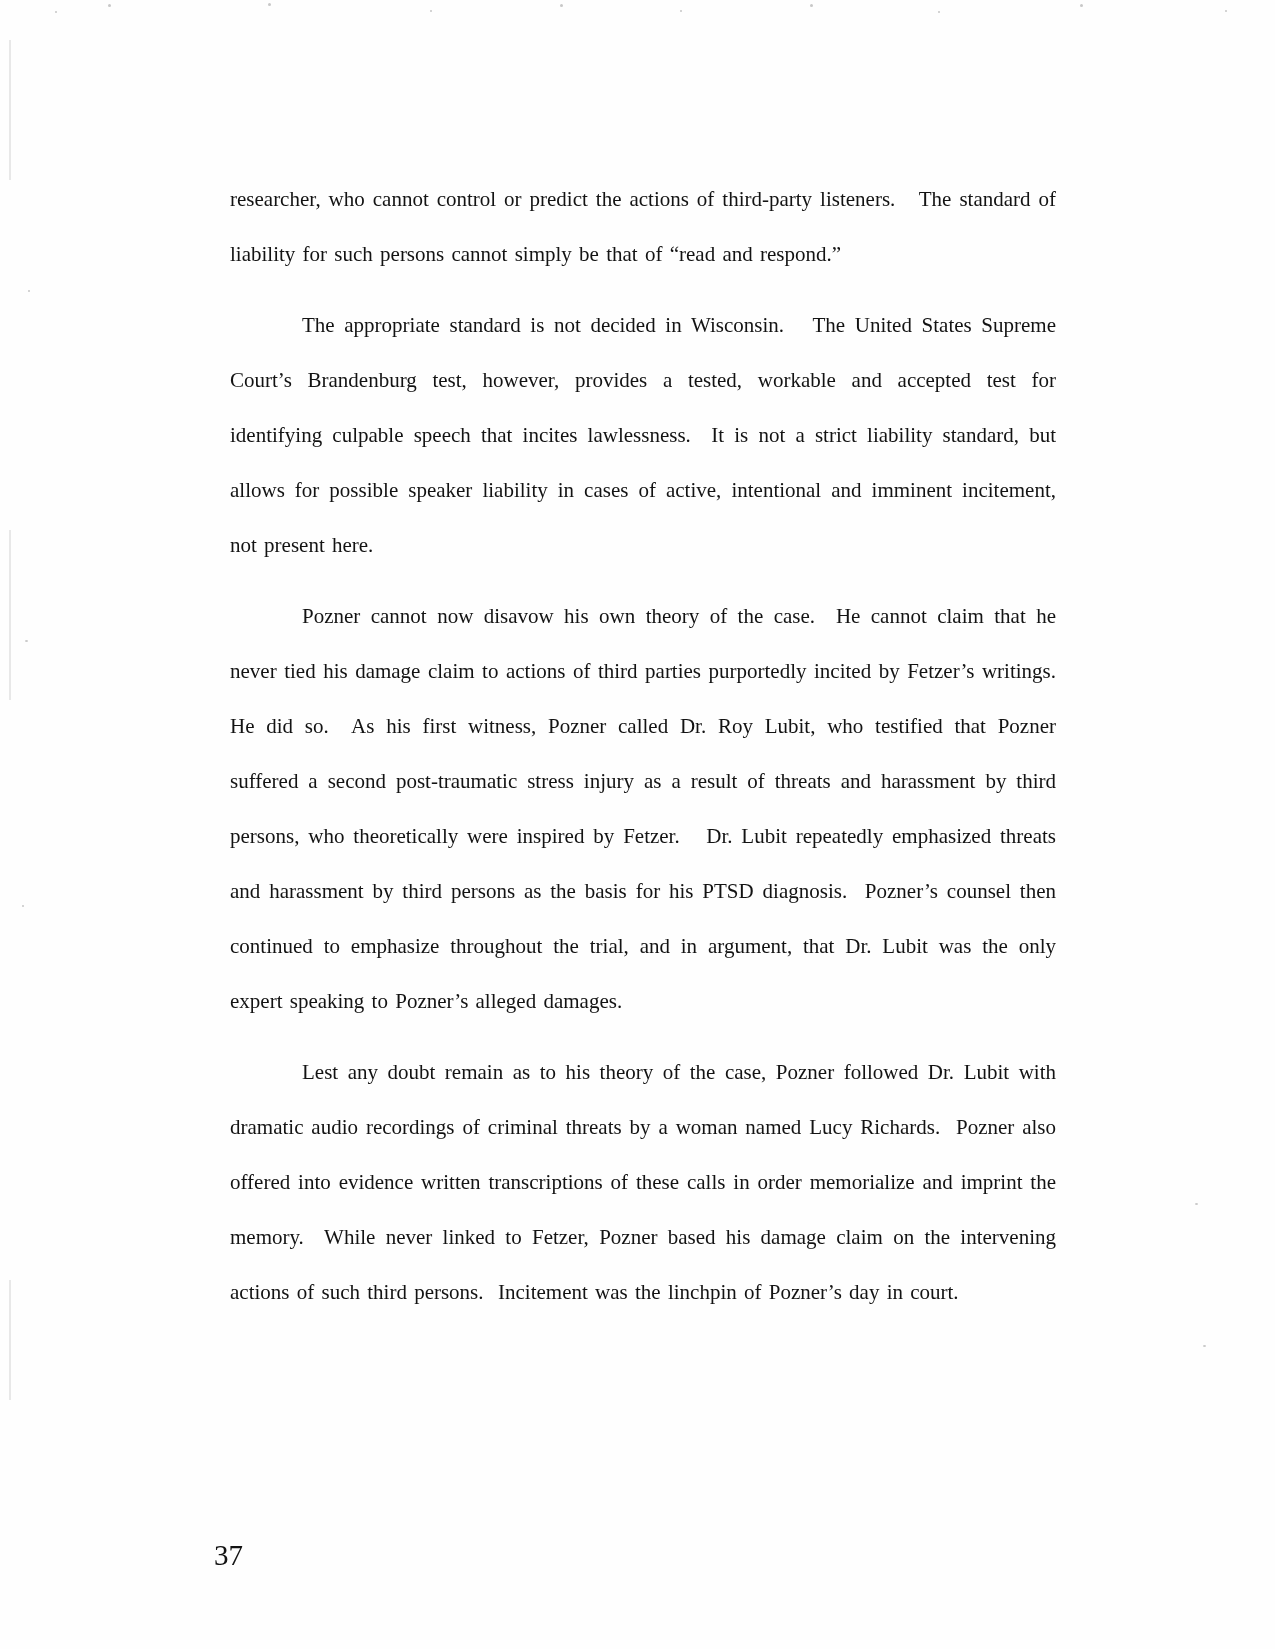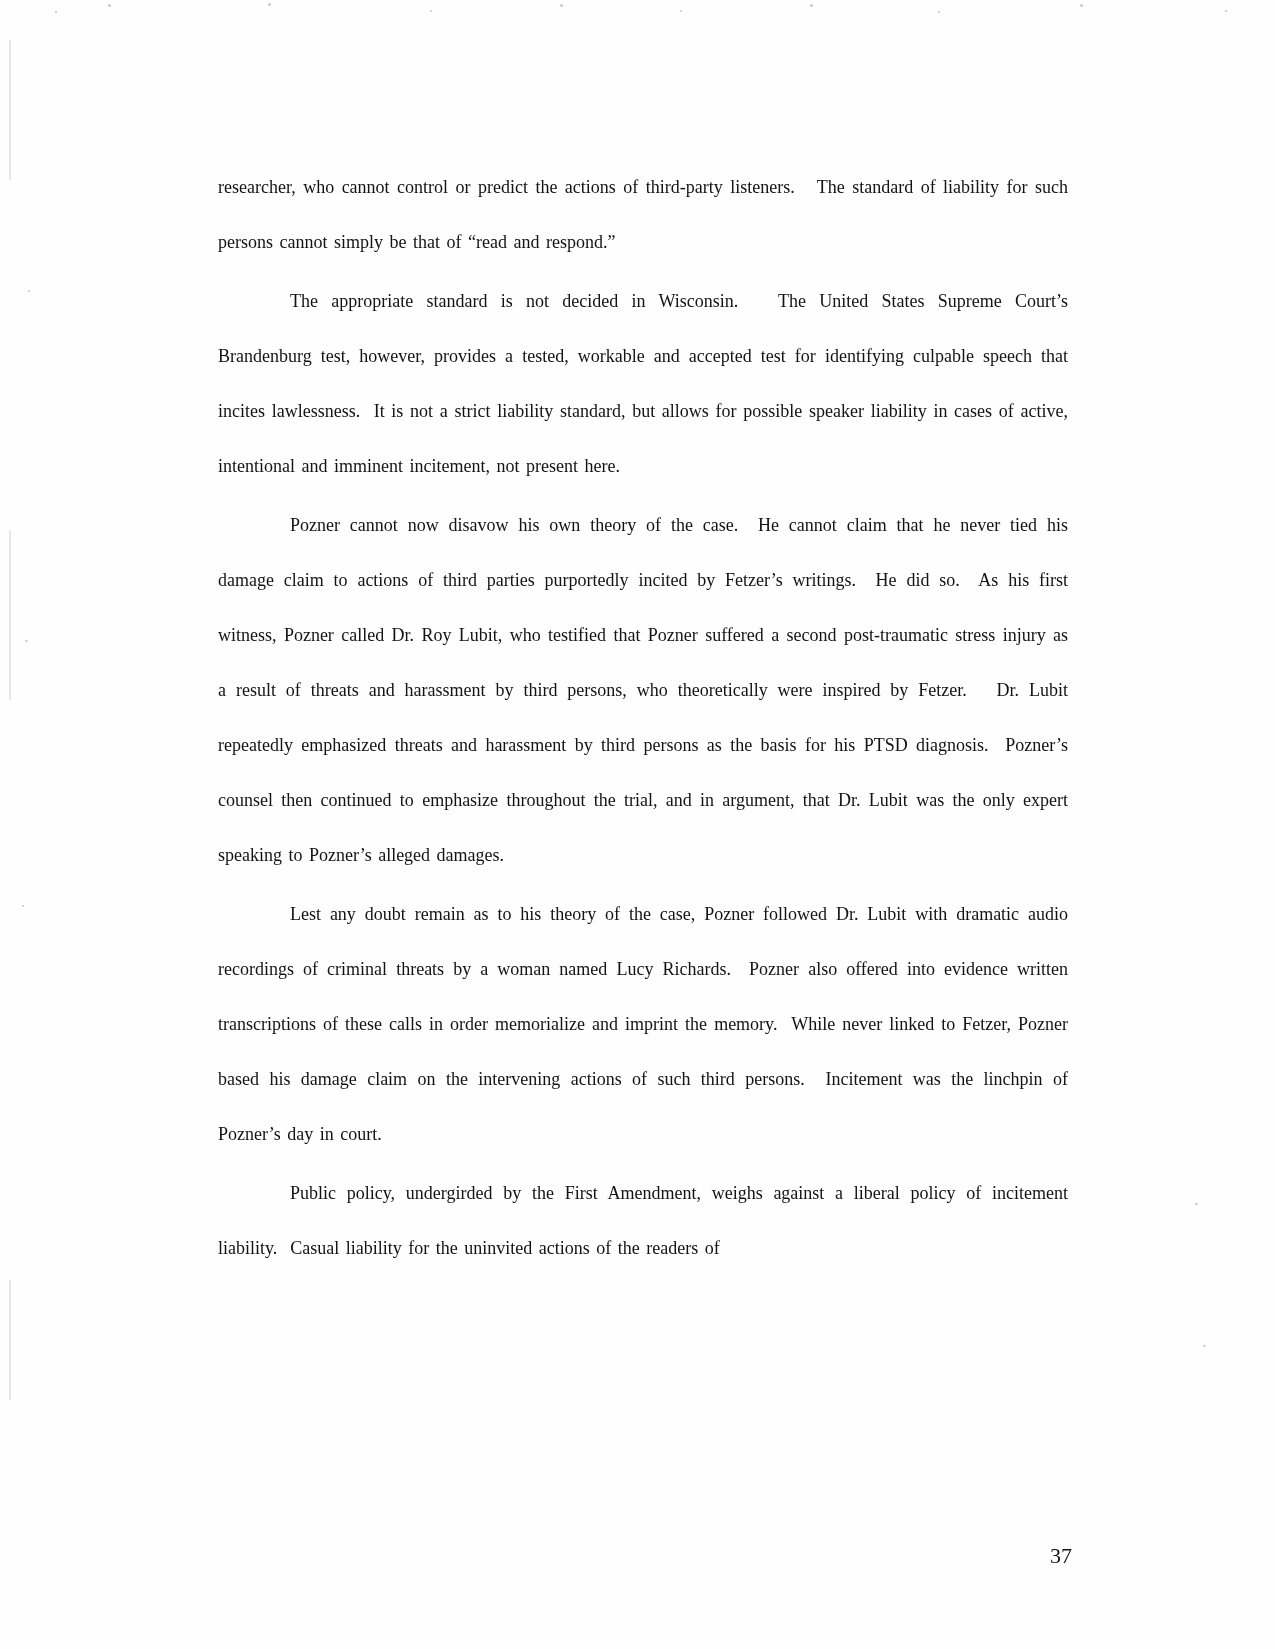--- a/index.html
+++ b/index.html
@@ -31,40 +31,40 @@
     background: #d8d8d8;
     opacity: 0.6;
   }
   .text-block {
     position: absolute;
     left: 214px;
     top: 156px;
     width: 858px;
   }
   p.para {
-    margin: 4px;
-    font-size: 18px;
+    margin: 16px;
+    font-size: 21px;
     line-height: 55px;
     color: #131313;
     text-align: justify;
     white-space: pre-wrap;
     word-spacing: 2px;
   }
   p.para.indent {
     text-indent: 72px;
   }
   .italic {
   }
   .page-number {
     position: absolute;
     top: 1528px;
     left: 214px;
     width: 858px;
-    text-align: right;
-    font-size: 22px;
+    text-align: left;
+    font-size: 29px;
     line-height: 55px;
     color: #131313;
   }
 </style>
 </head>
 <body>
 
 <div class="scan-page">
 
   <span class="speck" style="left:108px; top:4px;  width:3px; height:3px;"></span>
@@ -85,17 +85,16 @@
 
   <span class="edge-line" style="left:9px; top:40px;  width:2px; height:140px;"></span>
   <span class="edge-line" style="left:9px; top:530px; width:2px; height:170px;"></span>
   <span class="edge-line" style="left:9px; top:1280px;width:2px; height:120px;"></span>
 
   <div class="text-block">
       <p class="para"><span>researcher, who cannot control or predict the actions of third-party listeners.   The standard of liability for such persons cannot simply be that of “read and respond.”</span></p>
       <p class="para indent"><span>The appropriate standard is not decided in Wisconsin.   The United States Supreme Court’s </span><span class="italic">Brandenburg</span><span> test, however, provides a tested, workable and accepted test for identifying culpable speech that incites lawlessness.  It is not a strict liability standard, but allows for possible speaker liability in cases of active, intentional and imminent incitement, not present here.</span></p>
       <p class="para indent"><span>Pozner cannot now disavow his own theory of the case.  He cannot claim that he never tied his damage claim to actions of third parties purportedly incited by Fetzer’s writings.  He did so.  As his first witness, Pozner called Dr. Roy Lubit, who testified that Pozner suffered a second post-traumatic stress injury as a result of threats and harassment by third persons, who theoretically were inspired by Fetzer.   Dr. Lubit repeatedly emphasized threats and harassment by third persons as the basis for his PTSD diagnosis.  Pozner’s counsel then continued to emphasize throughout the trial, and in argument, that Dr. Lubit was the only expert speaking to Pozner’s alleged damages.</span></p>
       <p class="para indent"><span>Lest any doubt remain as to his theory of the case, Pozner followed Dr. Lubit with dramatic audio recordings of criminal threats by a woman named Lucy Richards.  Pozner also offered into evidence written transcriptions of these calls in order memorialize and imprint the memory.  While never linked to Fetzer, Pozner based his damage claim on the intervening actions of such third persons.  Incitement was the linchpin of Pozner’s day in court.</span></p>
-      <p class="para indent"><span>Public policy, undergirded by the First Amendment, weighs against a liberal policy of incitement liability.  Casual liability for the uninvited actions of the readers of</span></p>
     </div>
 
   <div class="page-number">37</div>
 </div>
 
 </body></html>

